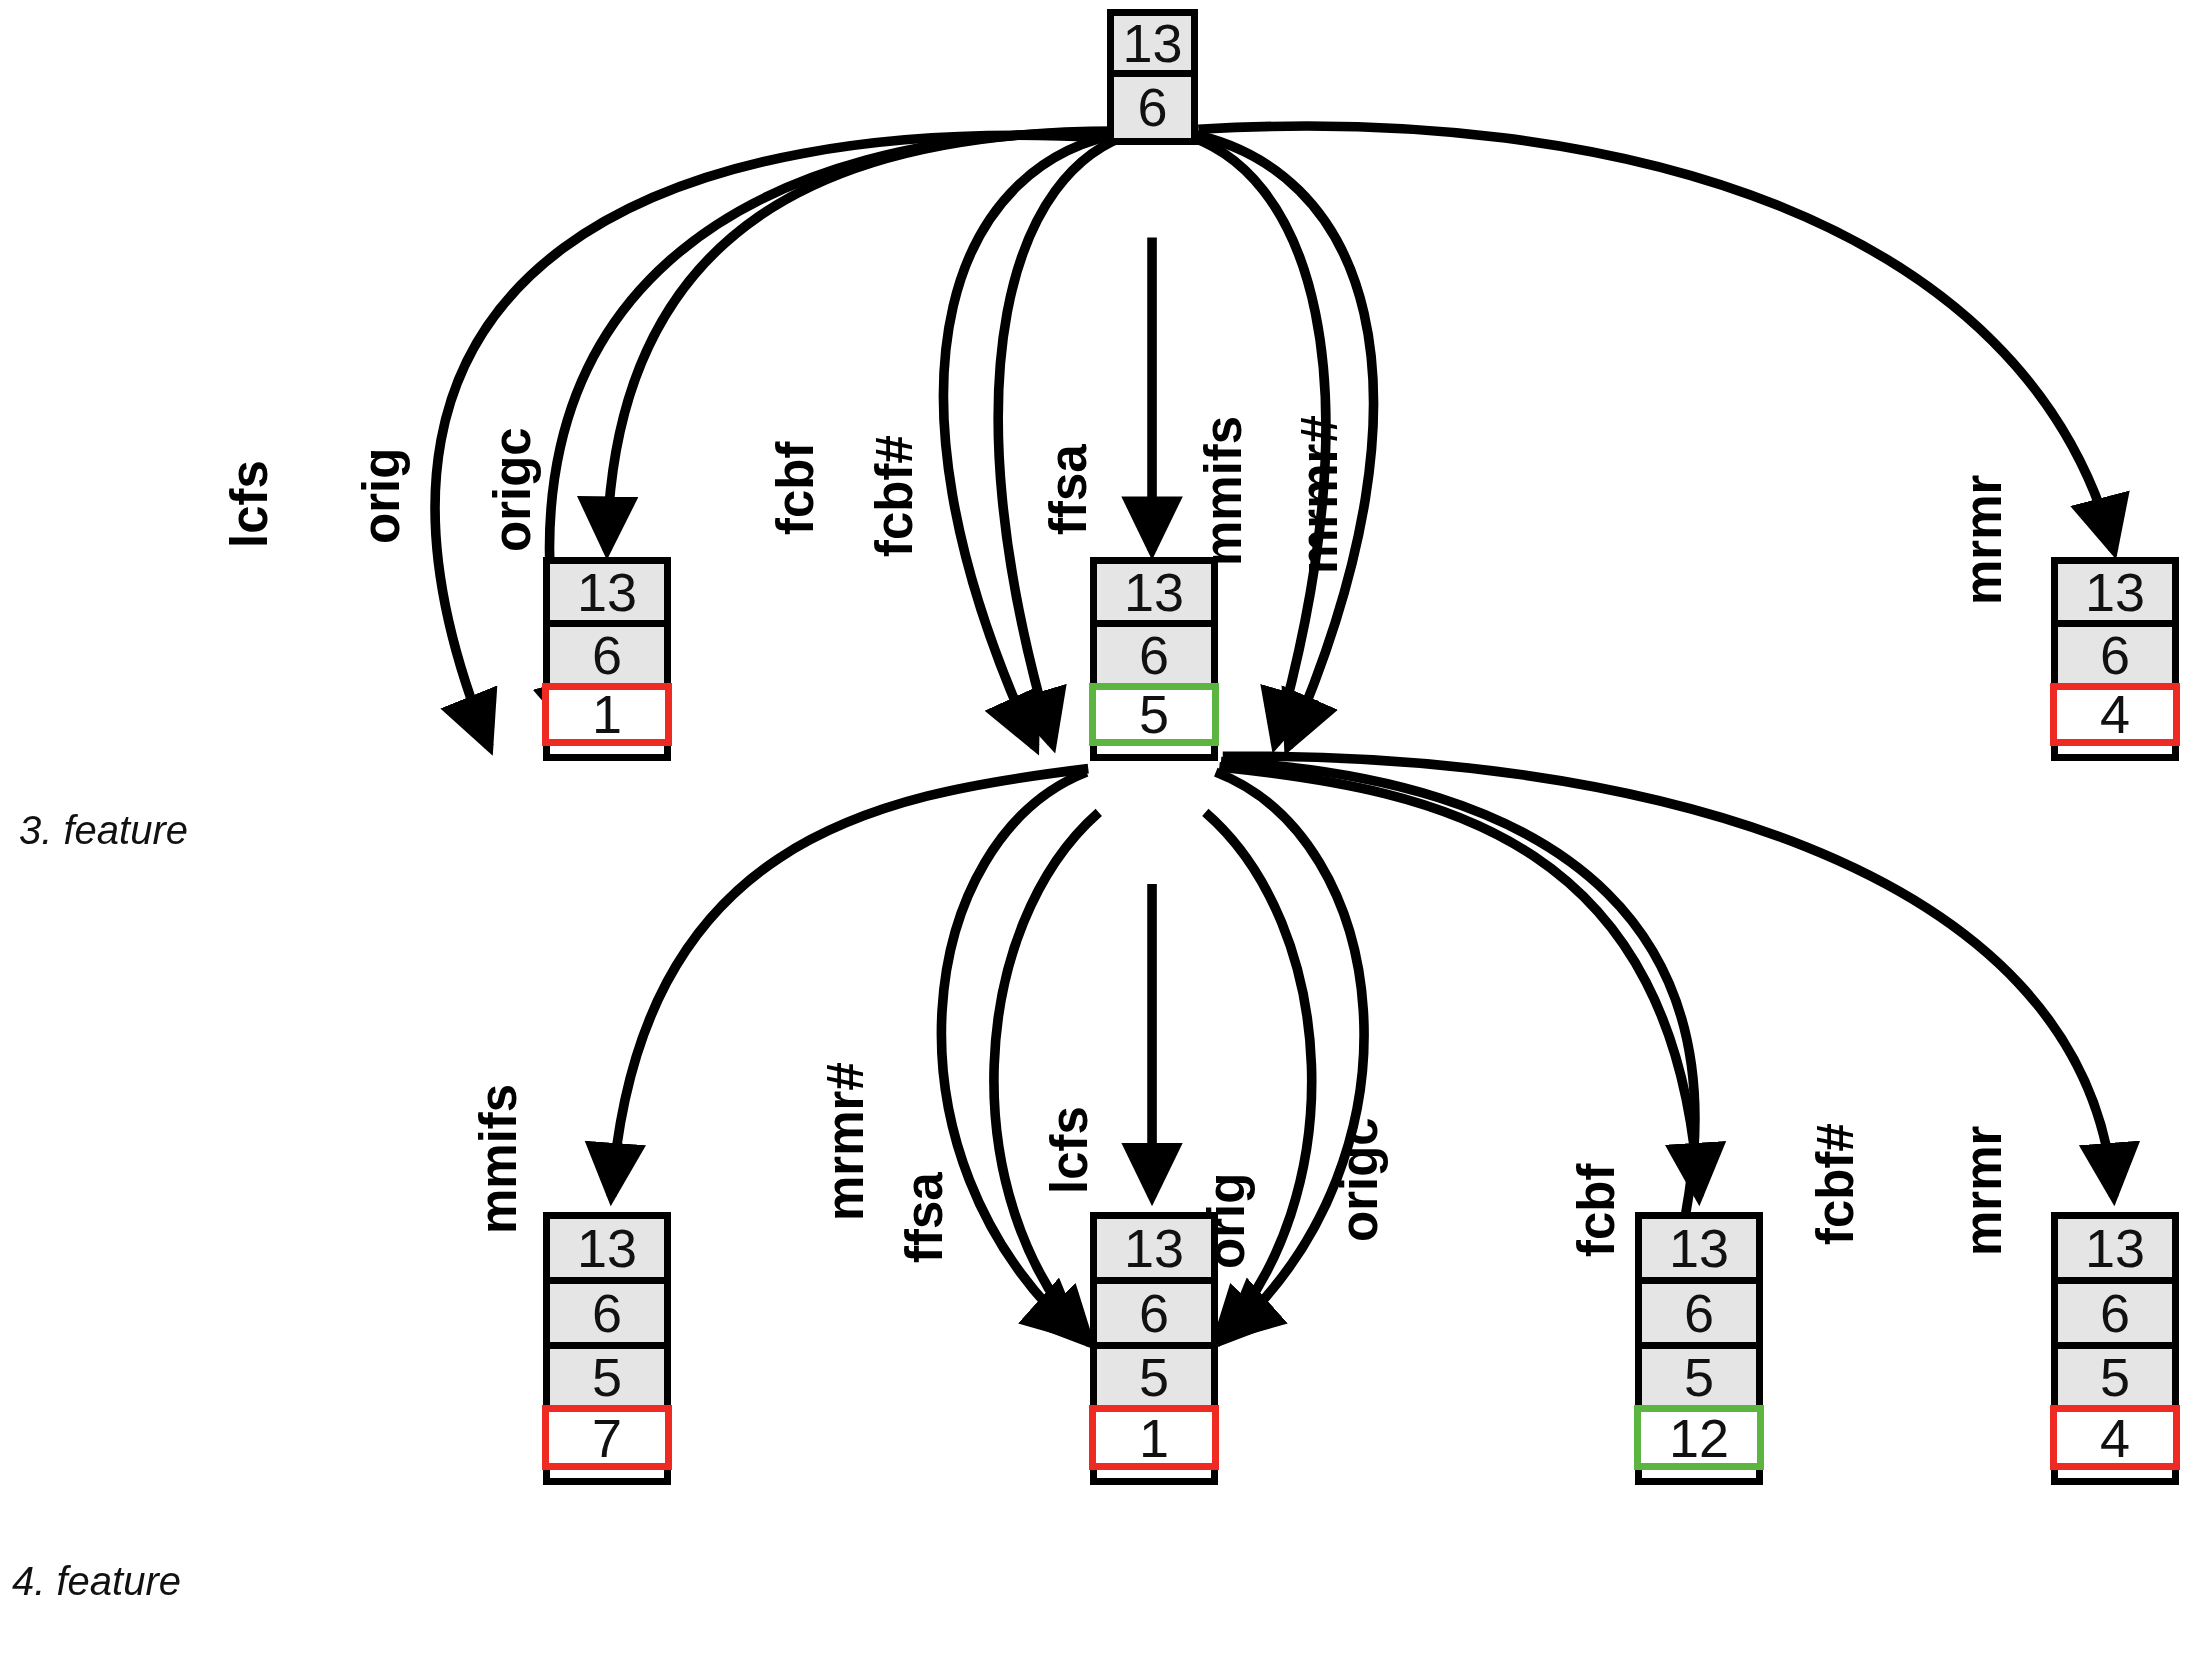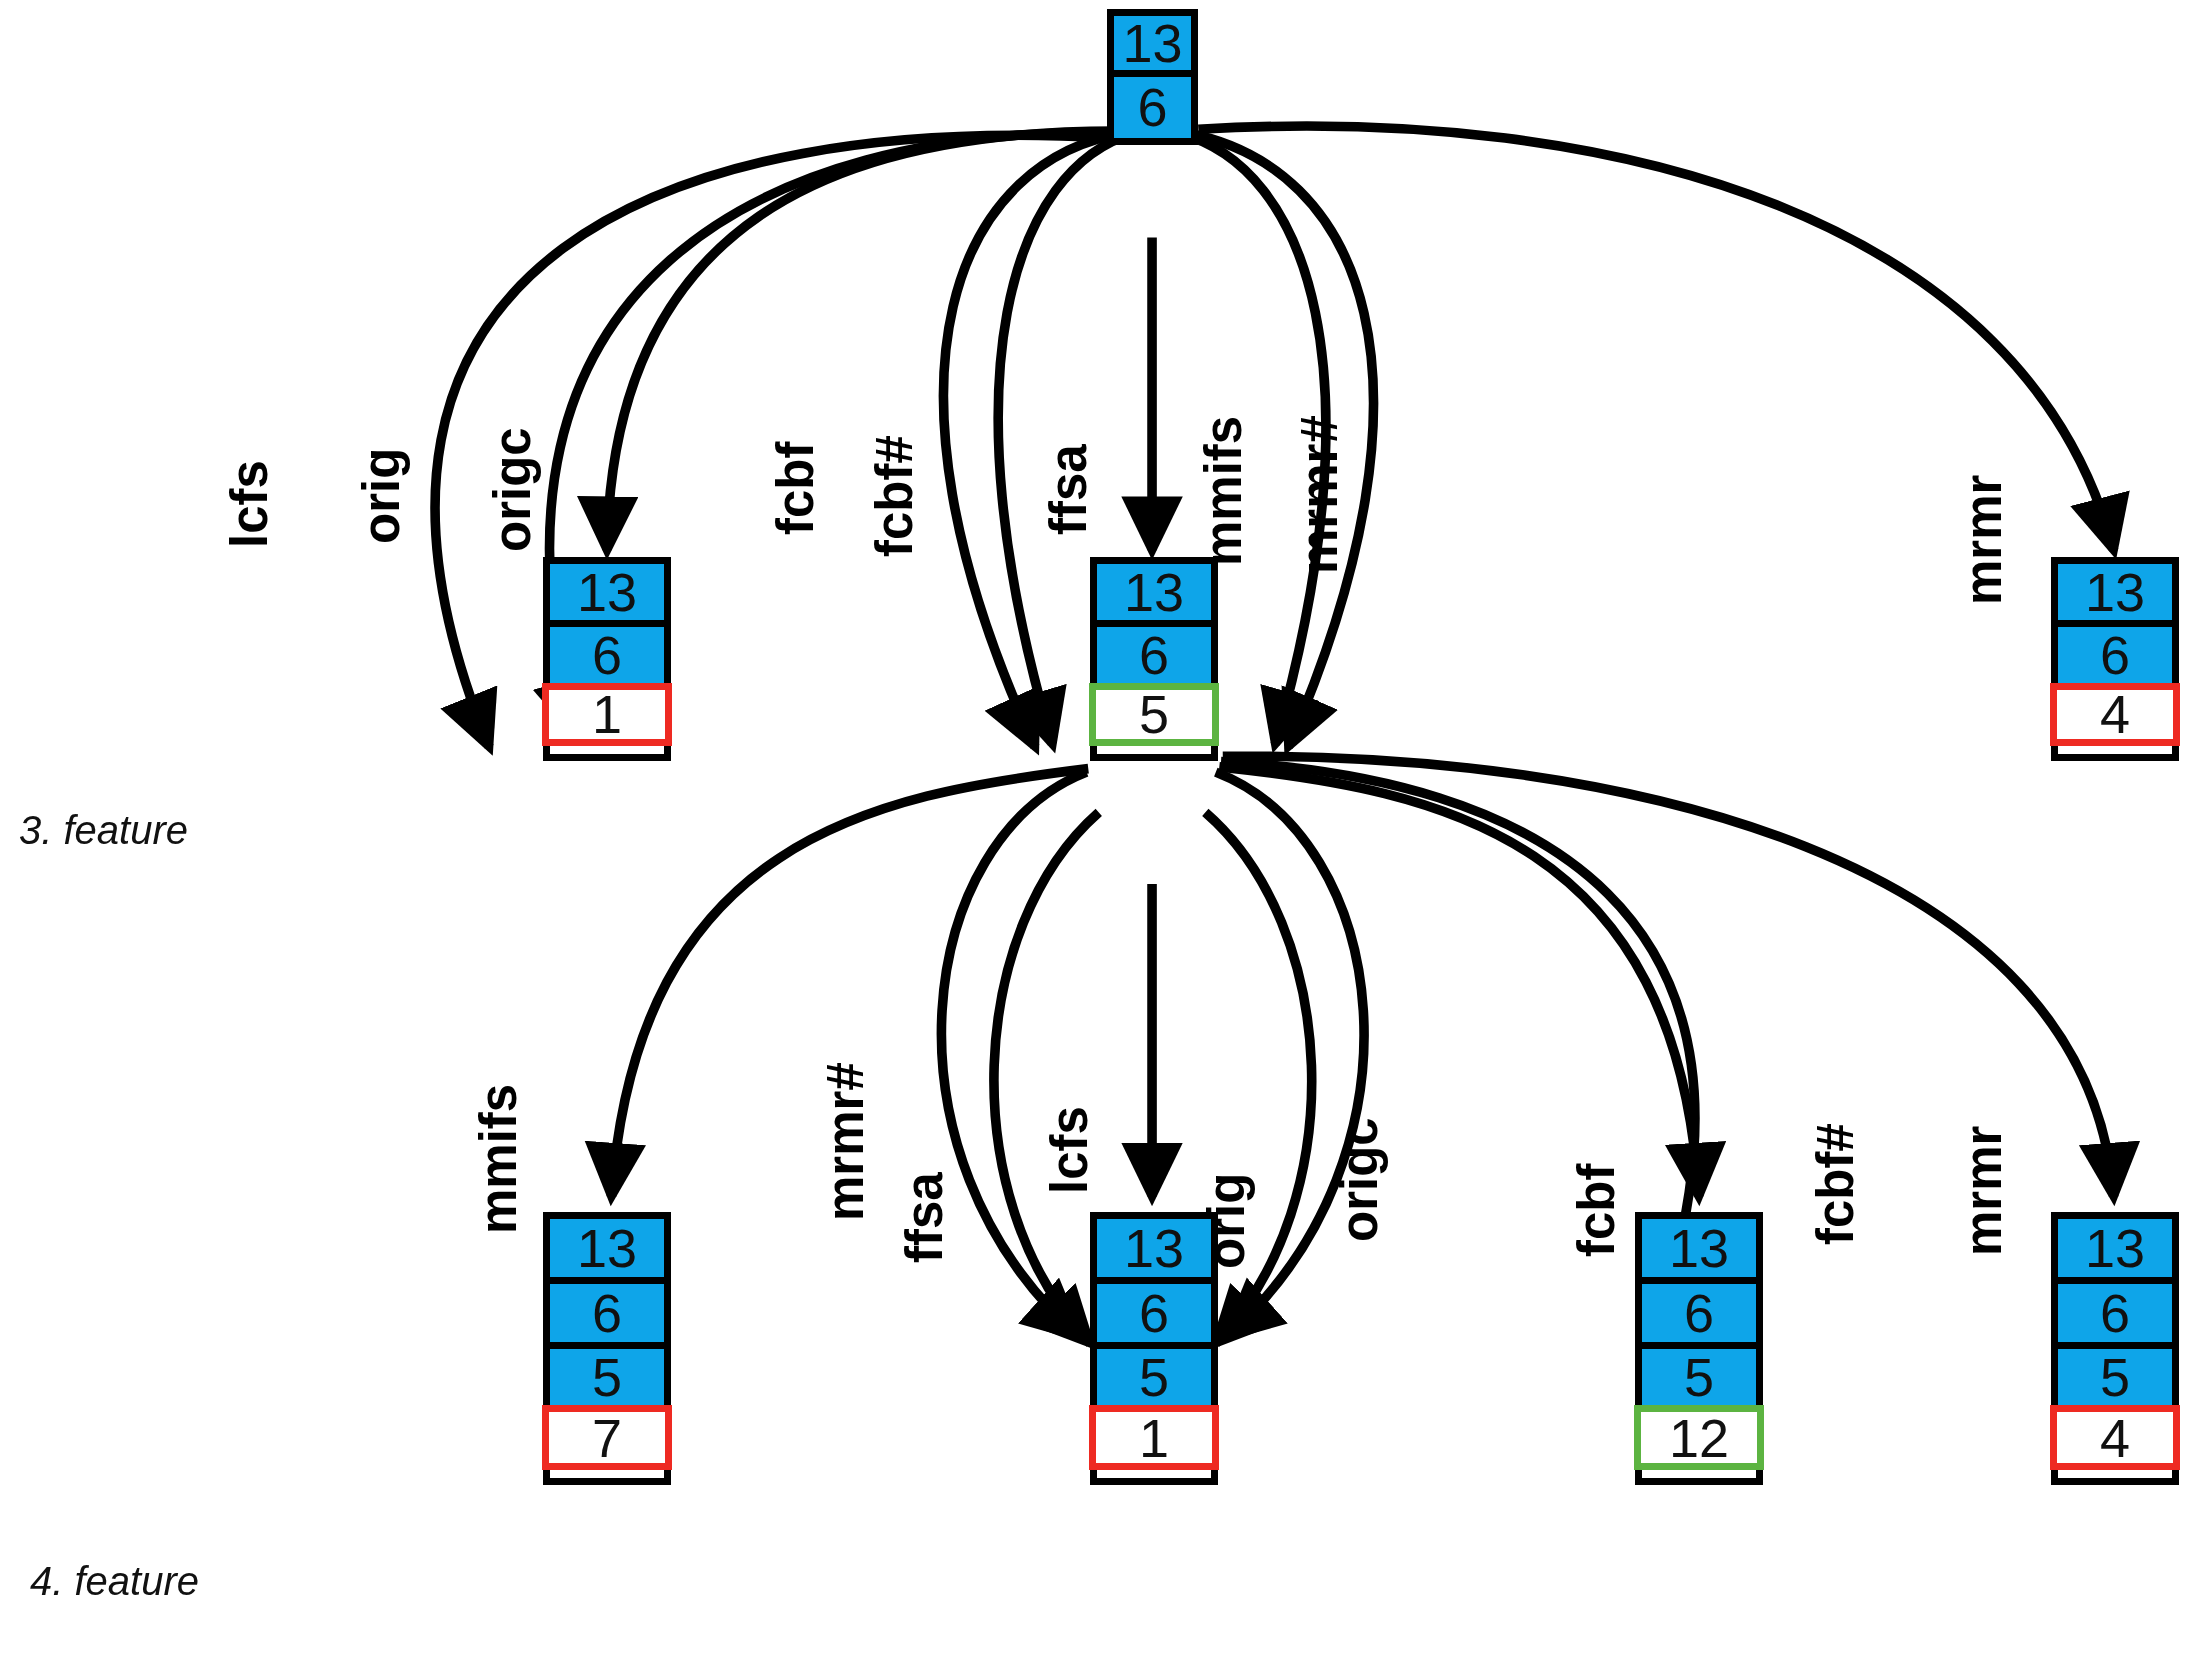--- a/index.html
+++ b/index.html
@@ -1,21 +1,21 @@
 <!DOCTYPE html>
 <html style="font-size:14px"><head>
 <meta charset="utf-8">
 <style>
   html,body{margin:0;padding:0;background:#ffffff;}
   body{width:2208px;height:1677px;position:relative;overflow:hidden;
        font-family:"Liberation Sans",sans-serif;}
   #canvas{position:absolute;inset:0;width:2208px;height:1677px;}
   .node{position:absolute;border:7.9px solid #000;background:#fff;box-sizing:border-box;}
   .cell{box-sizing:border-box;display:flex;align-items:center;justify-content:center;
-        font-size:54px;color:#111;background:#0ea5e9;border-bottom:7.9px solid #000;
+        font-size:54px;color:#111;background:#e5e5e5;border-bottom:7.9px solid #000;
         font-family:"Liberation Sans",sans-serif;}
   .cell:last-child{border-bottom:none;}
   .cell.hl-red{border:7.9px solid #ee2a22;margin:-7.9px;position:relative;z-index:3;background:#fff;}
   .cell.hl-green{border:7.9px solid #5cb441;margin:-7.9px;position:relative;z-index:3;background:#fff;}
   .rowlabel{position:absolute;font-style:italic;font-size:40px;color:#111;
             font-family:"Liberation Sans",sans-serif;white-space:nowrap;}
   .edgelabel{position:absolute;font-size:51px;font-weight:bold;color:#000;
              font-family:"Liberation Sans",sans-serif;white-space:nowrap;
              transform-origin:left bottom;transform:rotate(-90deg);}
   svg{position:absolute;left:0;top:0;width:2208px;height:1677px;pointer-events:none;}
@@ -105,21 +105,21 @@
   </div>
 
   <div class="node" style="left:2051px;top:1212px;width:128px;height:273px;">
     <div class="cell" style="height:25%;">13</div>
     <div class="cell" style="height:25%;">6</div>
     <div class="cell" style="height:25%;">5</div>
     <div class="cell hl-red" style="height:25%;">4</div>
   </div>
 
   <div class="rowlabel" style="left:19px;top:808px;">3. feature</div>
-  <div class="rowlabel" style="left:30px;top:1559px;">4. feature</div>
+  <div class="rowlabel" style="left:12px;top:1559px;">4. feature</div>
 
   <div class="edgelabel" style="left:279px;top:489px;">lcfs</div>
   <div class="edgelabel" style="left:411px;top:485px;">orig</div>
   <div class="edgelabel" style="left:542px;top:493px;">origc</div>
   <div class="edgelabel" style="left:825px;top:476px;">fcbf</div>
   <div class="edgelabel" style="left:924px;top:498px;">fcbf#</div>
   <div class="edgelabel" style="left:1098px;top:476px;">ffsa</div>
   <div class="edgelabel" style="left:1253px;top:507px;">mmifs</div>
   <div class="edgelabel" style="left:1349px;top:515px;">mrmr#</div>
   <div class="edgelabel" style="left:2013px;top:546px;">mrmr</div>

